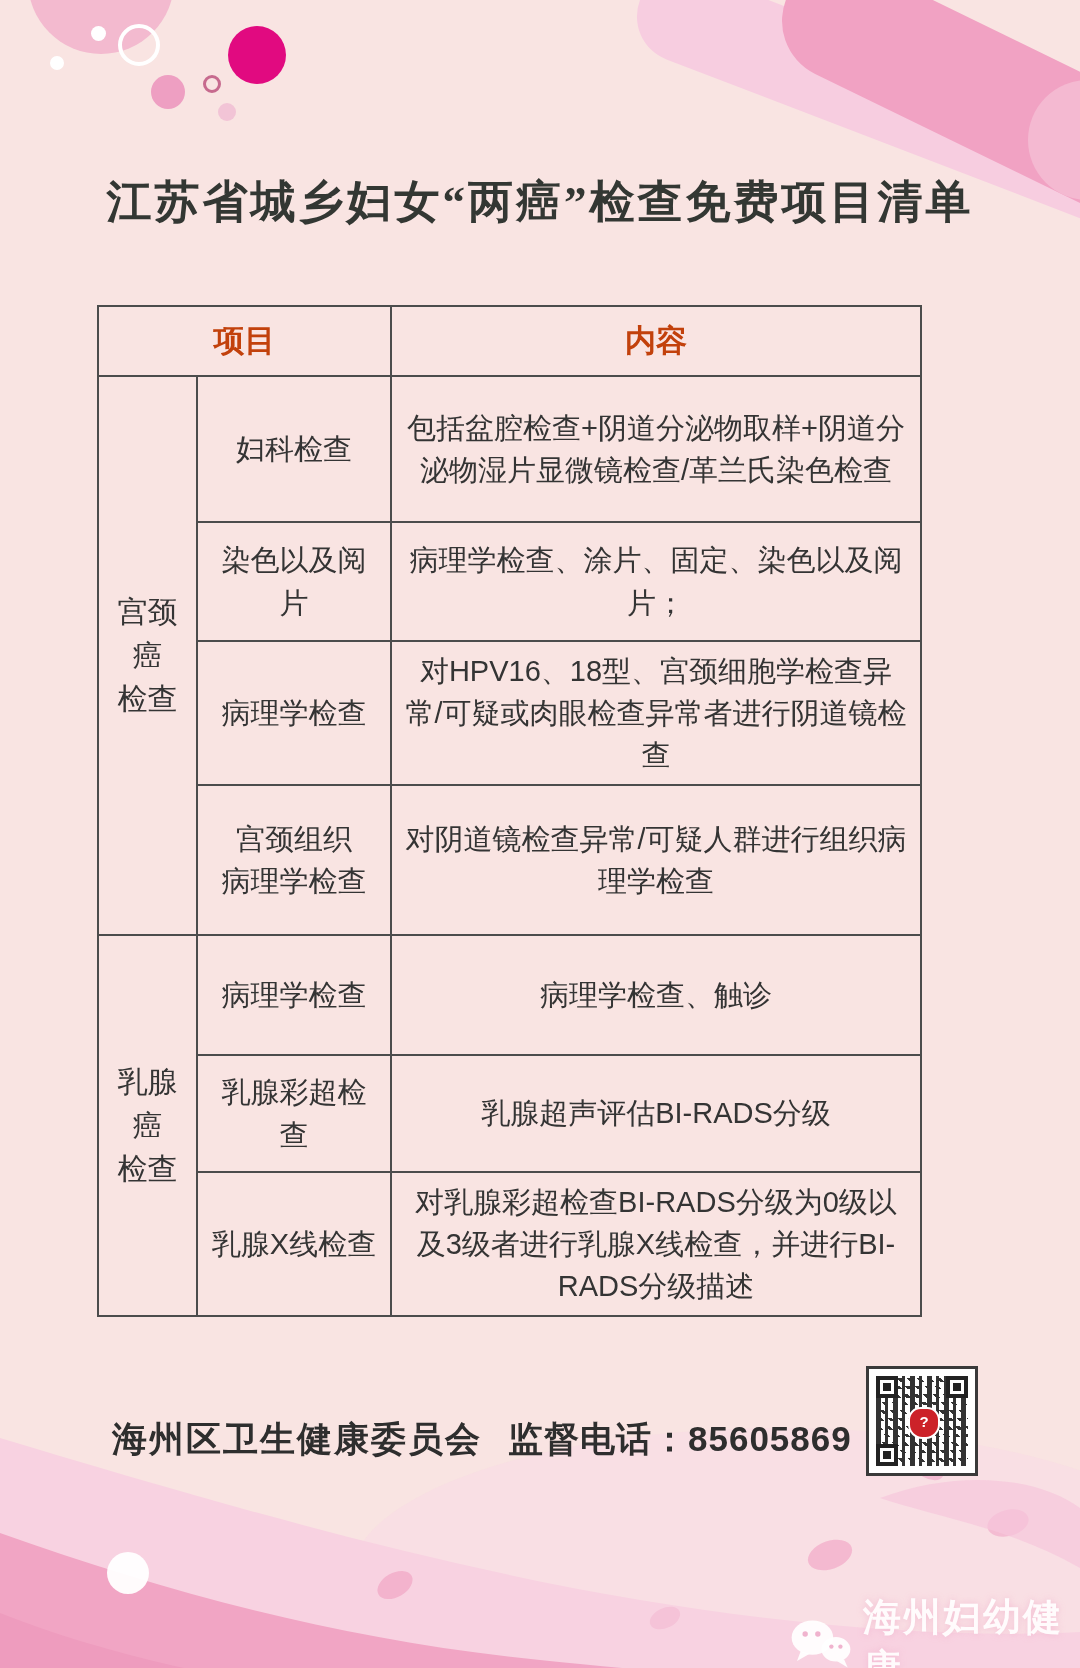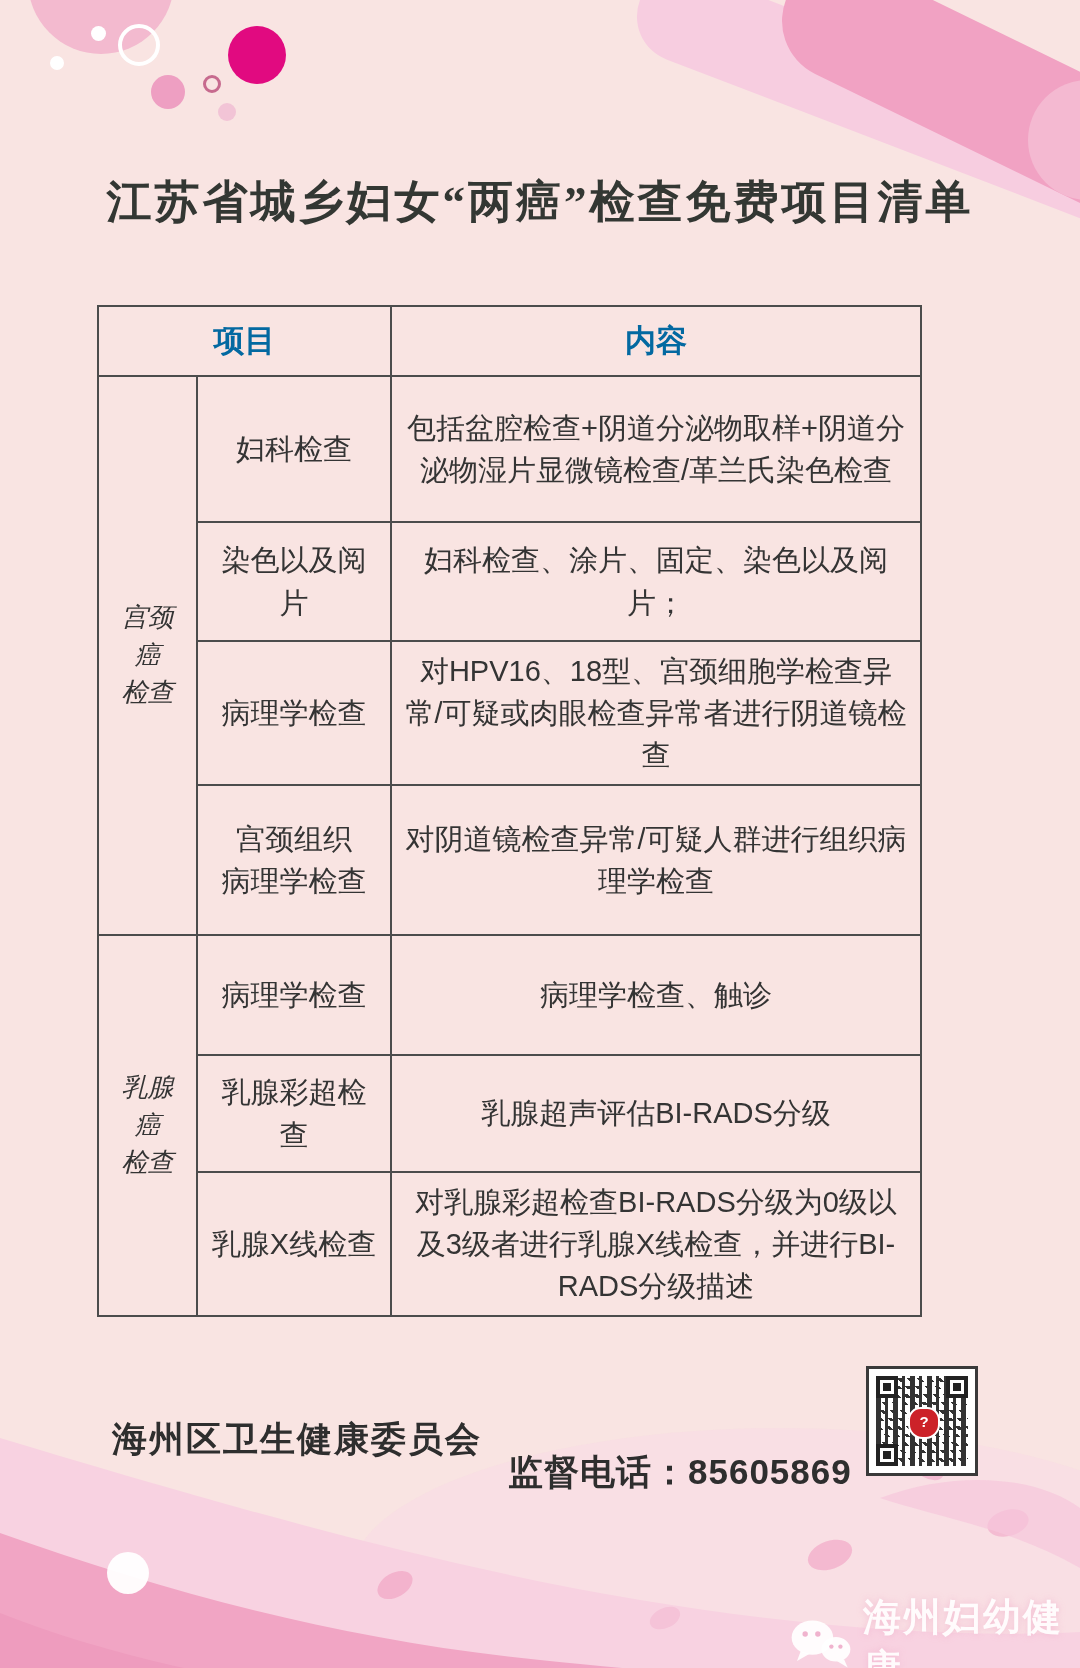--- a/index.html
+++ b/index.html
@@ -44,38 +44,38 @@
     border-collapse:collapse;table-layout:fixed;
     font-size:29px;color:#343434;
   }
   table.checklist col.col-group{width:99px;}
   table.checklist col.col-item{width:194px;}
   table.checklist col.col-content{width:530px;}
   table.checklist th, table.checklist td{
     border:2.5px solid #4c4c4c;text-align:center;vertical-align:middle;
     padding:4px 12px;line-height:1.45;
   }
-  table.checklist th{font-size:31px;font-weight:700;height:60px;color:#0369a1;}
-  .group-cell{white-space:pre-line;font-size:26px;font-style:italic;}
+  table.checklist th{font-size:31px;font-weight:700;height:60px;color:#c2410c;}
+  .group-cell{white-space:pre-line;font-size:30px;}
   .item-cell{white-space:pre-line;}
   tbody tr:nth-child(1) td{height:136px;}
   tbody tr:nth-child(2) td{height:109px;}
   tbody tr:nth-child(3) td{height:134px;text-align:center;}
   tbody tr:nth-child(4) td{height:140px;}
   tbody tr:nth-child(5) td{height:110px;}
   tbody tr:nth-child(6) td{height:107px;}
   tbody tr:nth-child(7) td{height:134px;}
   
   .footer-org{
     position:absolute;left:112px;top:1416px;
     font-size:35px;font-weight:700;color:#2e2e2e;letter-spacing:2px;
   }
   .footer-phone{
     position:absolute;left:508px;top:1416px;
-    font-size:35px;font-weight:600;color:#2e2e2e;letter-spacing:1px;margin-top:33px;
+    font-size:35px;font-weight:600;color:#2e2e2e;letter-spacing:1px;
   }
   
   .qr{
     position:absolute;left:866px;top:1366px;width:112px;height:110px;
     background:#ffffff;border:3px solid #3a3a3a;box-sizing:border-box;
     padding:7px;
   }
   .qr-inner{
     position:relative;width:100%;height:100%;
     background:
@@ -137,21 +137,21 @@
   </thead>
   <tbody>
       <tr>
         <td rowspan="4" class="group-cell">宫颈癌
 检查</td>
         <td class="item-cell">妇科检查</td>
         <td class="content-cell">包括盆腔检查+阴道分泌物取样+阴道分泌物湿片显微镜检查/革兰氏染色检查</td>
       </tr>
       <tr>
         <td class="item-cell">染色以及阅片</td>
-        <td class="content-cell">妇科检查、涂片、固定、染色以及阅片；</td>
+        <td class="content-cell">病理学检查、涂片、固定、染色以及阅片；</td>
       </tr>
       <tr>
         <td class="item-cell">病理学检查</td>
         <td class="content-cell">对HPV16、18型、宫颈细胞学检查异常/可疑或肉眼检查异常者进行阴道镜检查</td>
       </tr>
       <tr>
         <td class="item-cell">宫颈组织
 病理学检查</td>
         <td class="content-cell">对阴道镜检查异常/可疑人群进行组织病理学检查</td>
       </tr>

